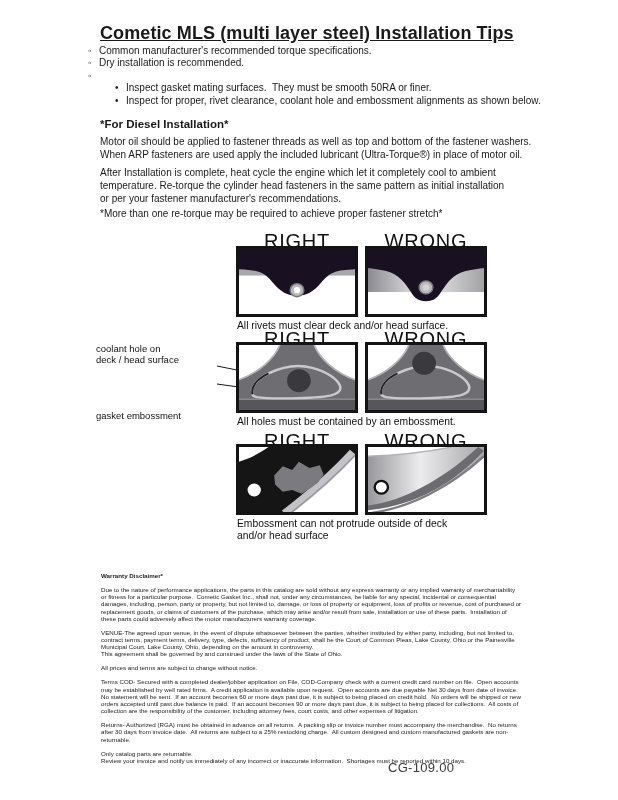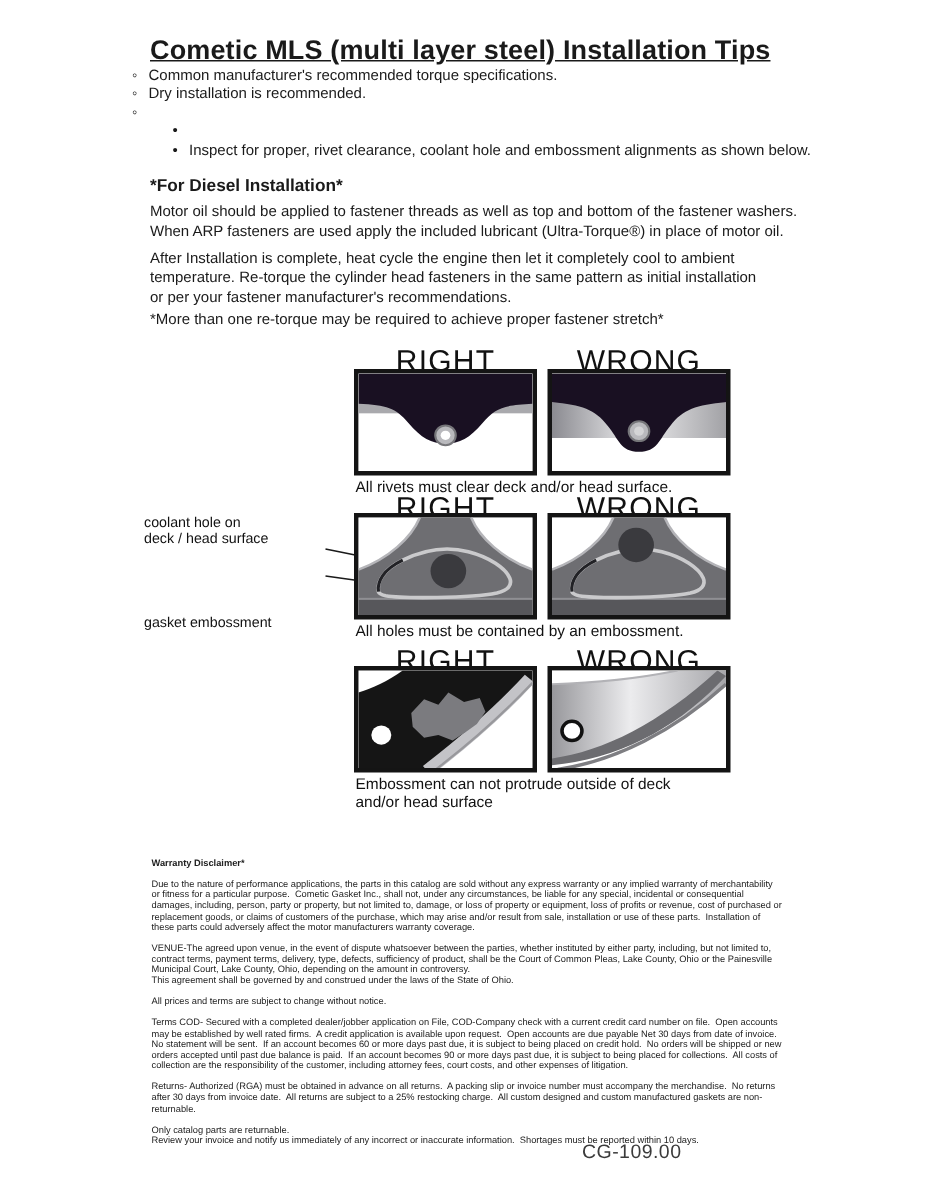--- a/index.html
+++ b/index.html
@@ -44,31 +44,32 @@
   </div>
   <div class="b-row">
     <span class="marker">◦</span>
     <span class="txt">Dry installation is recommended.</span>
   </div>
   <div class="b-row">
     <span class="marker">◦</span>
   </div>
   <div class="b-row sub">
     <span class="marker">•</span>
+    <span class="txt">Inspect gasket mating surfaces.  They must be smooth 50RA or finer.</span>
   </div>
   <div class="b-row sub">
     <span class="marker">•</span>
     <span class="txt">Inspect for proper, rivet clearance, coolant hole and embossment alignments as shown below.</span>
   </div>
 </div>
 
 <div class="abs" id="diesel-heading">*For Diesel Installation*</div>
 <div class="abs para" id="diesel-para-1">Motor oil should be applied to fastener threads as well as top and bottom of the fastener washers.
 When ARP fasteners are used apply the included lubricant (Ultra-Torque®) in place of motor oil.</div>
-<div class="abs para" id="diesel-para-2">After Installation is complete, heat cycle the engine then let it completely cool to ambient
+<div class="abs para" id="diesel-para-2">After Installation is complete, heat cycle the engine which let it completely cool to ambient
 temperature. Re-torque the cylinder head fasteners in the same pattern as initial installation
 or per your fastener manufacturer's recommendations.</div>
 <div class="abs para" id="retorque-note">*More than one re-torque may be required to achieve proper fastener stretch*</div>
 
 <div class="abs dg-label" style="left:236px; top:230px;">RIGHT</div>
 <div class="abs dg-label" style="left:365px; top:230px;">WRONG</div>
 
 <div class="abs panel" style="left:236px; top:246px;">
   <svg viewBox="0 0 122 71" preserveAspectRatio="none">
     <rect x="0" y="0" width="122" height="71" fill="#ffffff"></rect>

